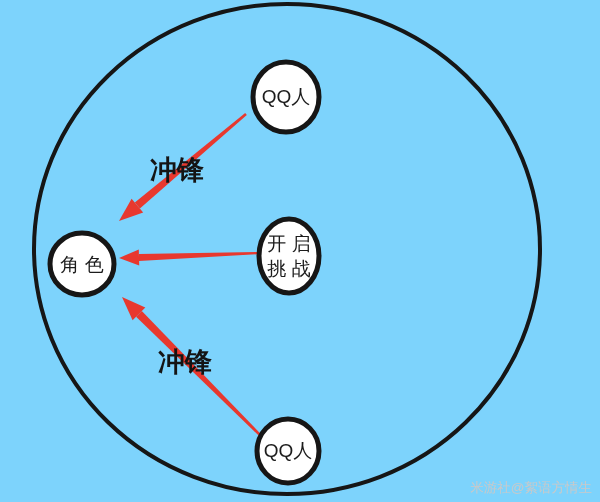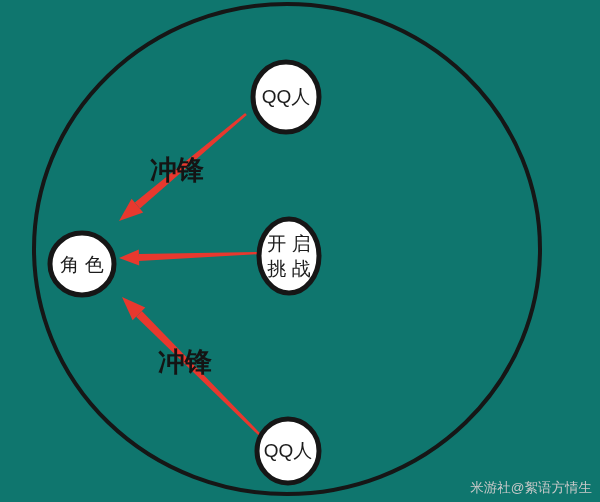--- a/index.html
+++ b/index.html
@@ -4,21 +4,21 @@
 <style>
   html, body {
     margin: 0;
     padding: 0;
     background: #ffffff;
   }
   .canvas {
     position: relative;
     width: 600px;
     height: 502px;
-    background: #0f766e;
+    background: #7dd3fc;
     overflow: hidden;
     font-family: "Liberation Sans", sans-serif;
   }
   svg { display: block; }
   .node-circle {
     fill: #ffffff;
     stroke: #161616;
   }
   .arena {
     fill: none;

